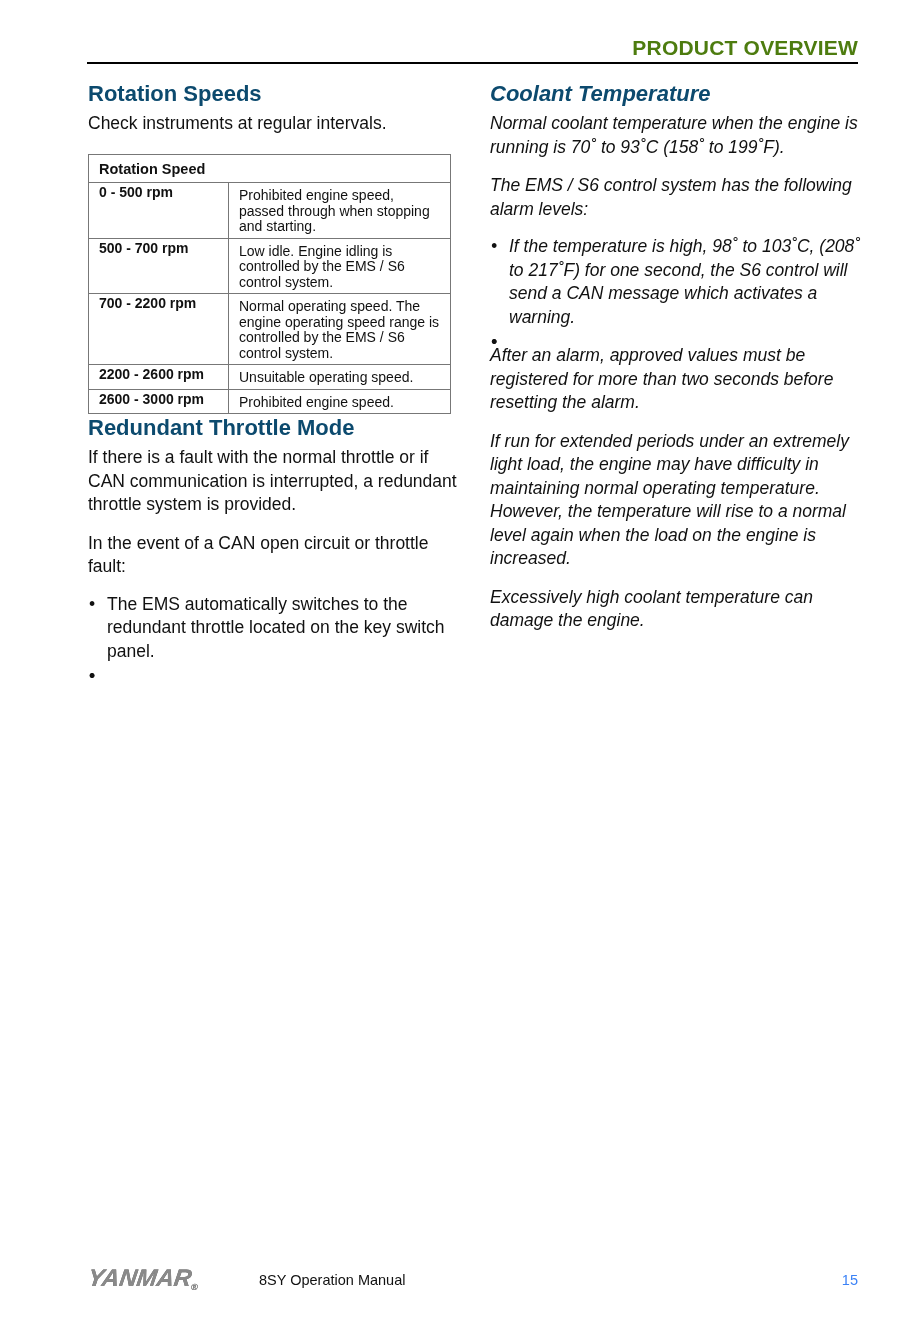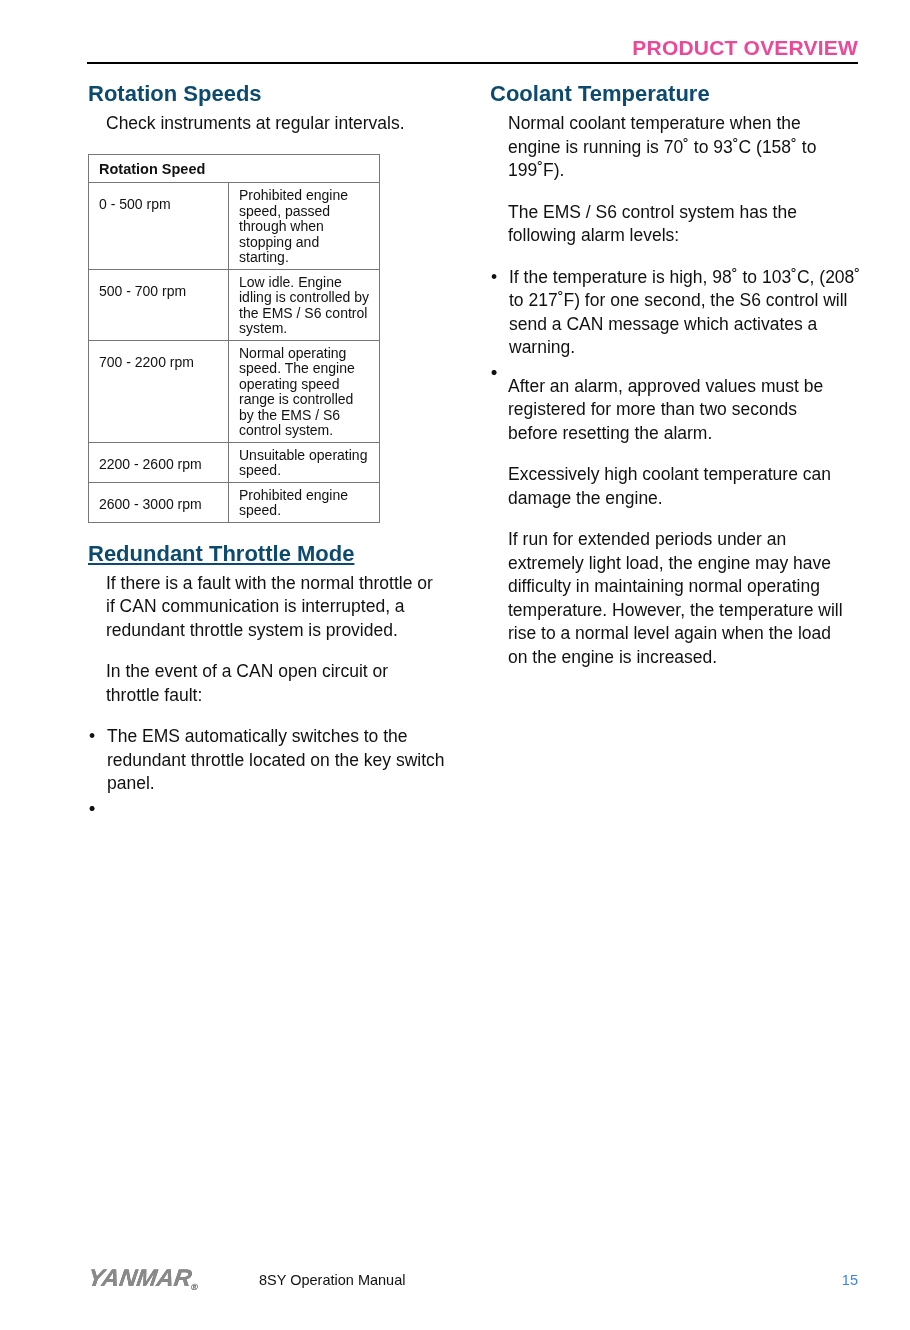--- a/index.html
+++ b/index.html
@@ -23,64 +23,64 @@
       height: 26px;
       border-bottom: 2px solid #000;
     }
     .page-header-title {
       position: absolute;
       right: 0;
       top: 0;
       font-size: 21px;
       font-weight: bold;
       letter-spacing: 0.2px;
-      color: #ec4899;
+      color: #4d7c0f;
     }
     .col {
       position: absolute;
       top: 80px;
     }
     .col-left { left: 88px; width: 370px; }
-    .col-right { left: 490px; width: 372px; }
+    .col-right { left: 490px; width: 372px; font-style: italic; }
 
     h2 {
       margin: 0;
       font-size: 22px;
       font-weight: bold;
       color: #0c4a6e;
       line-height: 28px;
     }
     p {
-      margin: 18px;
+      margin: 0;
       font-size: 17.5px;
       line-height: 23.5px;
     }
     .mt4 { margin-top: 4px; }
     .mt15 { margin-top: 15px; }
 
     table.speed-table {
       border-collapse: collapse;
       margin-top: 18px;
-      width: 292px;
+      width: 363px;
       font-size: 14px;
       line-height: 15.5px;
     }
     .speed-table th {
       text-align: left;
       font-weight: bold;
       font-size: 14.5px;
       padding: 7px 10px 5px 10px;
       border: 1px solid #777;
     }
     .speed-table td {
       vertical-align: top;
       border: 1px solid #777;
       padding: 5px 10px 3px 10px;
     }
-    .speed-table td.range { width: 119px; padding-top: 14px; }
+    .speed-table td.range { width: 119px; padding-top: 2px; font-weight: bold; }
 
     ul.bullets {
       margin: 14px 0 0 0;
       padding: 0;
       list-style: none;
     }
     ul.bullets li {
       position: relative;
       padding-left: 19px;
       font-size: 17.5px;
@@ -167,21 +167,21 @@
         <td class="range">2200 - 2600 rpm</td>
         <td>Unsuitable operating speed.</td>
       </tr>
       <tr>
         <td class="range">2600 - 3000 rpm</td>
         <td>Prohibited engine speed.</td>
       </tr>
     </tbody>
   </table>
 
-  <h2 style="margin-top:17px;text-decoration:underline;">Redundant Throttle Mode</h2>
+  <h2 style="">Redundant Throttle Mode</h2>
   <p class="mt4">If there is a fault with the normal throttle or if CAN communication is interrupted, a redundant throttle system is provided.</p>
   <p class="mt15">In the event of a CAN open circuit or throttle fault:</p>
 
   <ul class="bullets">
     <li>
       <span class="bullet-dot">•</span>
       <span>The EMS automatically switches to the redundant throttle located on the key switch panel.</span>
     </li>
     <li>
       <span class="bullet-dot">•</span>
@@ -204,22 +204,22 @@
     </li>
     <li>
       <span class="bullet-dot">•</span>
     </li>
     <li>
       <span class="bullet-dot">•</span>
     </li>
   </ul>
 
   <p class="mt15">After an alarm, approved values must be registered for more than two seconds before resetting the alarm.</p>
+  <p class="mt15">If run for extended periods under an extremely light load, the engine may have difficulty in maintaining normal operating temperature. However, the temperature will rise to a normal level again when the load on the engine is increased.</p>
   <p class="mt15">Excessively high coolant temperature can damage the engine.</p>
-  <p class="mt15">If run for extended periods under an extremely light load, the engine may have difficulty in maintaining normal operating temperature. However, the temperature will rise to a normal level again when the load on the engine is increased.</p>
 </div>
 
 <div class="footer">
   <div class="logo">
     <span>YANMAR</span><span class="logo-reg">®</span>
   </div>
   <div class="manual-title">8SY Operation Manual</div>
   <div class="page-number">15</div>
 </div>
 

